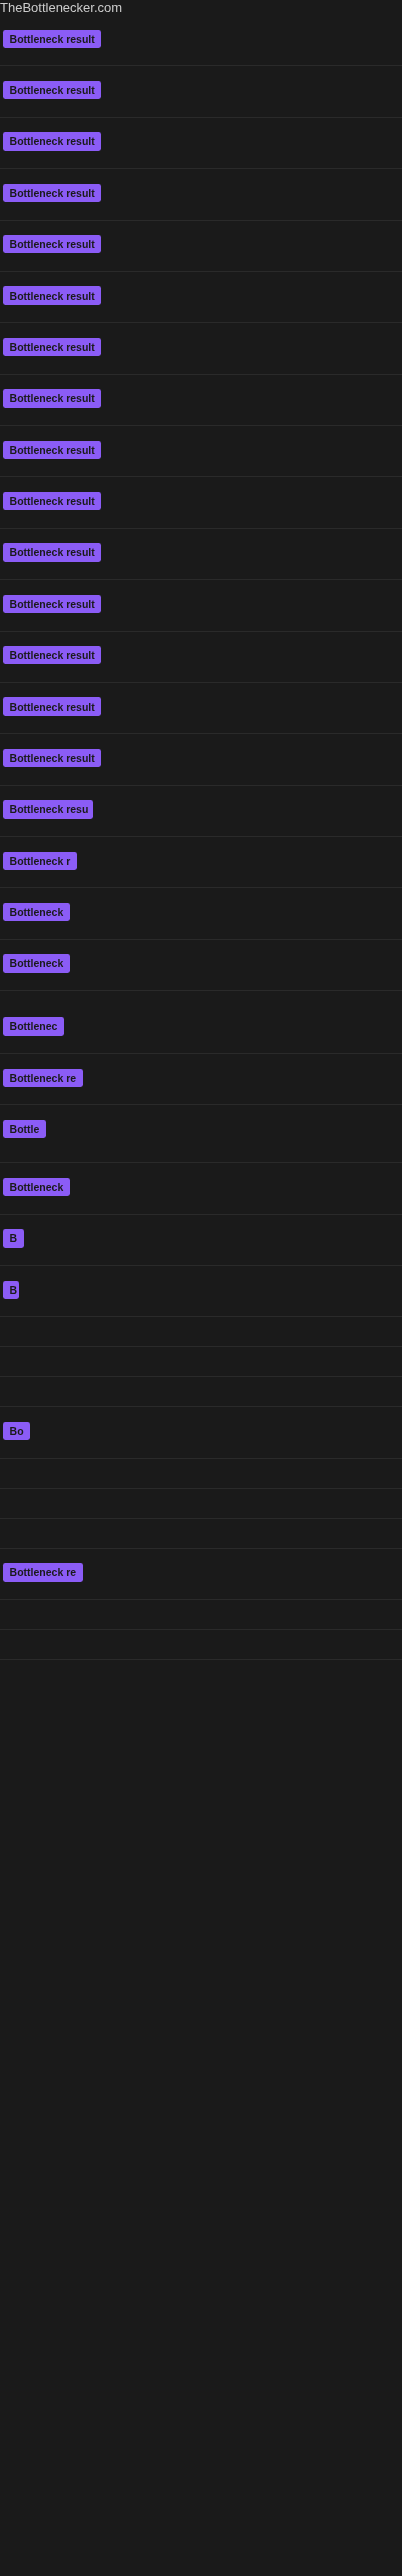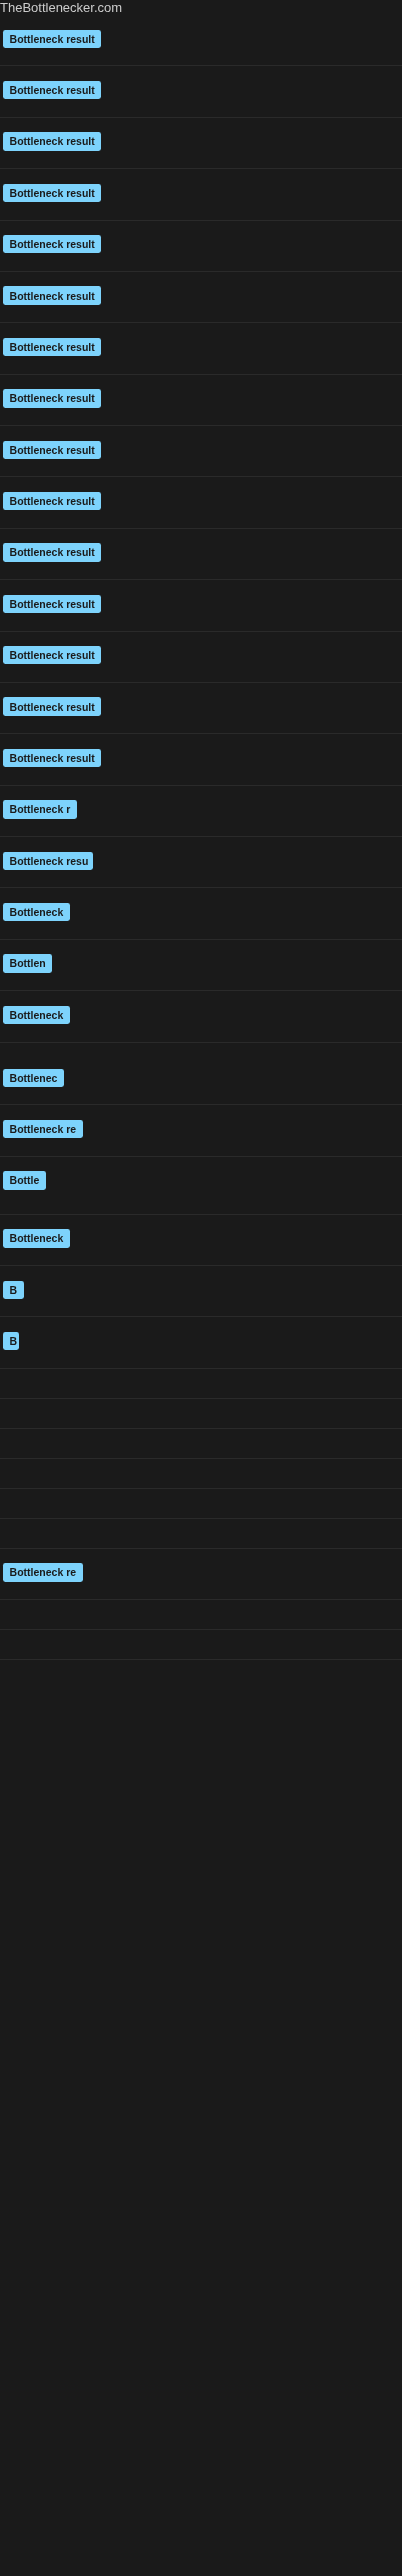--- a/index.html
+++ b/index.html
@@ -25,21 +25,21 @@
     }
 
     .bottleneck-item {
       margin-bottom: 0;
       padding: 14.5px 0 14.5px 0;
       border-bottom: 0.8px solid #2a2a2a;
     }
 
     .bottleneck-badge {
       display: inline-block;
-      background-color: #7dd3fc;
+      background-color: #8b5cf6;
       color: #1a1a1a;
       font-size: 10.5px;
       font-weight: bold;
       padding: 3.2px 6.4px;
       border-radius: 2.4px;
       margin-left: 3.2px;
       white-space: nowrap;
       overflow: hidden;
     }
   </style>
@@ -59,34 +59,34 @@
     <div class="bottleneck-item" style="padding-top: 14.5px; padding-bottom: 14.5px;"><span class="bottleneck-badge" style="max-width: 105px;">Bottleneck result</span></div>
     <div class="bottleneck-item" style="padding-top: 14.5px; padding-bottom: 14.5px;"><span class="bottleneck-badge" style="max-width: 105px;">Bottleneck result</span></div>
     <div class="bottleneck-item" style="padding-top: 14.5px; padding-bottom: 14.5px;"><span class="bottleneck-badge" style="max-width: 105px;">Bottleneck result</span></div>
     <div class="bottleneck-item" style="padding-top: 14.5px; padding-bottom: 14.5px;"><span class="bottleneck-badge" style="max-width: 105px;">Bottleneck result</span></div>
     <div class="bottleneck-item" style="padding-top: 14.5px; padding-bottom: 14.5px;"><span class="bottleneck-badge" style="max-width: 105px;">Bottleneck result</span></div>
     <div class="bottleneck-item" style="padding-top: 14.5px; padding-bottom: 14.5px;"><span class="bottleneck-badge" style="max-width: 105px;">Bottleneck result</span></div>
     <div class="bottleneck-item" style="padding-top: 14.5px; padding-bottom: 14.5px;"><span class="bottleneck-badge" style="max-width: 105px;">Bottleneck result</span></div>
     <div class="bottleneck-item" style="padding-top: 14.5px; padding-bottom: 14.5px;"><span class="bottleneck-badge" style="max-width: 105px;">Bottleneck result</span></div>
     <div class="bottleneck-item" style="padding-top: 14.5px; padding-bottom: 14.5px;"><span class="bottleneck-badge" style="max-width: 105px;">Bottleneck result</span></div>
     <div class="bottleneck-item" style="padding-top: 14.5px; padding-bottom: 14.5px;"><span class="bottleneck-badge" style="max-width: 101px;">Bottleneck result</span></div>
+    <div class="bottleneck-item" style="padding-top: 14.5px; padding-bottom: 14.5px;"><span class="bottleneck-badge" style="max-width: 90px;">Bottleneck resu</span></div>
     <div class="bottleneck-item" style="padding-top: 14.5px; padding-bottom: 14.5px;"><span class="bottleneck-badge" style="max-width: 81px;">Bottleneck r</span></div>
-    <div class="bottleneck-item" style="padding-top: 14.5px; padding-bottom: 14.5px;"><span class="bottleneck-badge" style="max-width: 90px;">Bottleneck resu</span></div>
     <div class="bottleneck-item" style="padding-top: 14.5px; padding-bottom: 14.5px;"><span class="bottleneck-badge" style="max-width: 71px;">Bottleneck</span></div>
-    <div class="bottleneck-item" style="padding-top: 14.5px; padding-bottom: 14.5px;"><span class="bottleneck-badge" style="max-width: 58px;">Bottlen</span></div>
     <div class="bottleneck-item" style="padding-top: 14.5px; padding-bottom: 14.5px;"><span class="bottleneck-badge" style="max-width: 71px;">Bottleneck</span></div>
     <div class="bottleneck-item" style="padding-top: 26px; padding-bottom: 14.5px;"><span class="bottleneck-badge" style="max-width: 66px;">Bottlenec</span></div>
     <div class="bottleneck-item" style="padding-top: 14.5px; padding-bottom: 14.5px;"><span class="bottleneck-badge" style="max-width: 84px;">Bottleneck re</span></div>
     <div class="bottleneck-item" style="padding-top: 14.5px; padding-bottom: 21px;"><span class="bottleneck-badge" style="max-width: 52px;">Bottle</span></div>
     <div class="bottleneck-item" style="padding-top: 14.5px; padding-bottom: 14.5px;"><span class="bottleneck-badge" style="max-width: 71px;">Bottleneck</span></div>
     <div class="bottleneck-item" style="padding-top: 14.5px; padding-bottom: 14.5px;"><span class="bottleneck-badge" style="max-width: 22.5px;">B</span></div>
     <div class="bottleneck-item" style="padding-top: 14.5px; padding-bottom: 14.5px;"><span class="bottleneck-badge" style="max-width: 16px;">B</span></div>
     <div class="bottleneck-item" style="padding-top: 14.5px; padding-bottom: 14.5px;"></div>
     <div class="bottleneck-item" style="padding-top: 14.5px; padding-bottom: 14.5px;"></div>
     <div class="bottleneck-item" style="padding-top: 14.5px; padding-bottom: 14.5px;"></div>
+    <div class="bottleneck-item" style="padding-top: 14.5px; padding-bottom: 14.5px;"><span class="bottleneck-badge" style="max-width: 29px;">Bo</span></div>
     <div class="bottleneck-item" style="padding-top: 14.5px; padding-bottom: 14.5px;"></div>
     <div class="bottleneck-item" style="padding-top: 14.5px; padding-bottom: 14.5px;"></div>
     <div class="bottleneck-item" style="padding-top: 14.5px; padding-bottom: 14.5px;"></div>
     <div class="bottleneck-item" style="padding-top: 14.5px; padding-bottom: 14.5px;"><span class="bottleneck-badge" style="max-width: 84px;">Bottleneck re</span></div>
     <div class="bottleneck-item" style="padding-top: 14.5px; padding-bottom: 14.5px;"></div>
     <div class="bottleneck-item" style="padding-top: 14.5px; padding-bottom: 14.5px;"></div>
   </div>
 
 
 </body></html>

